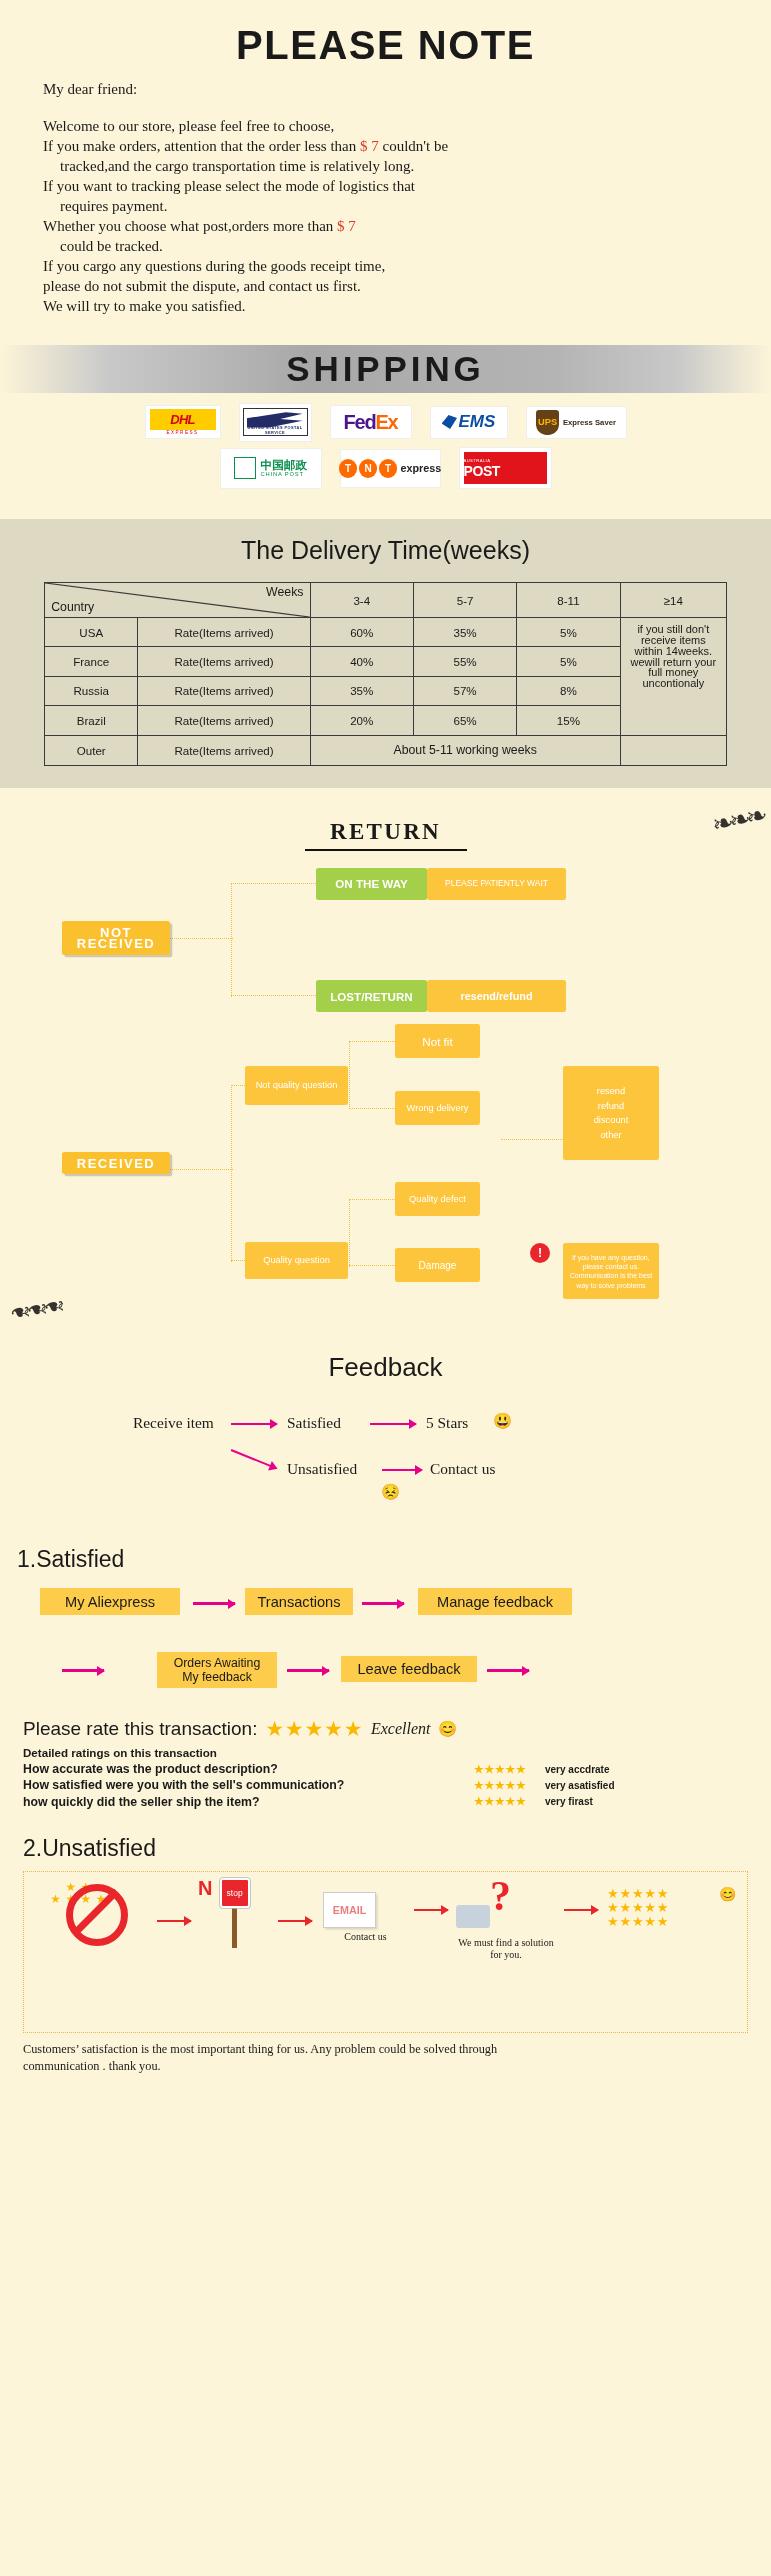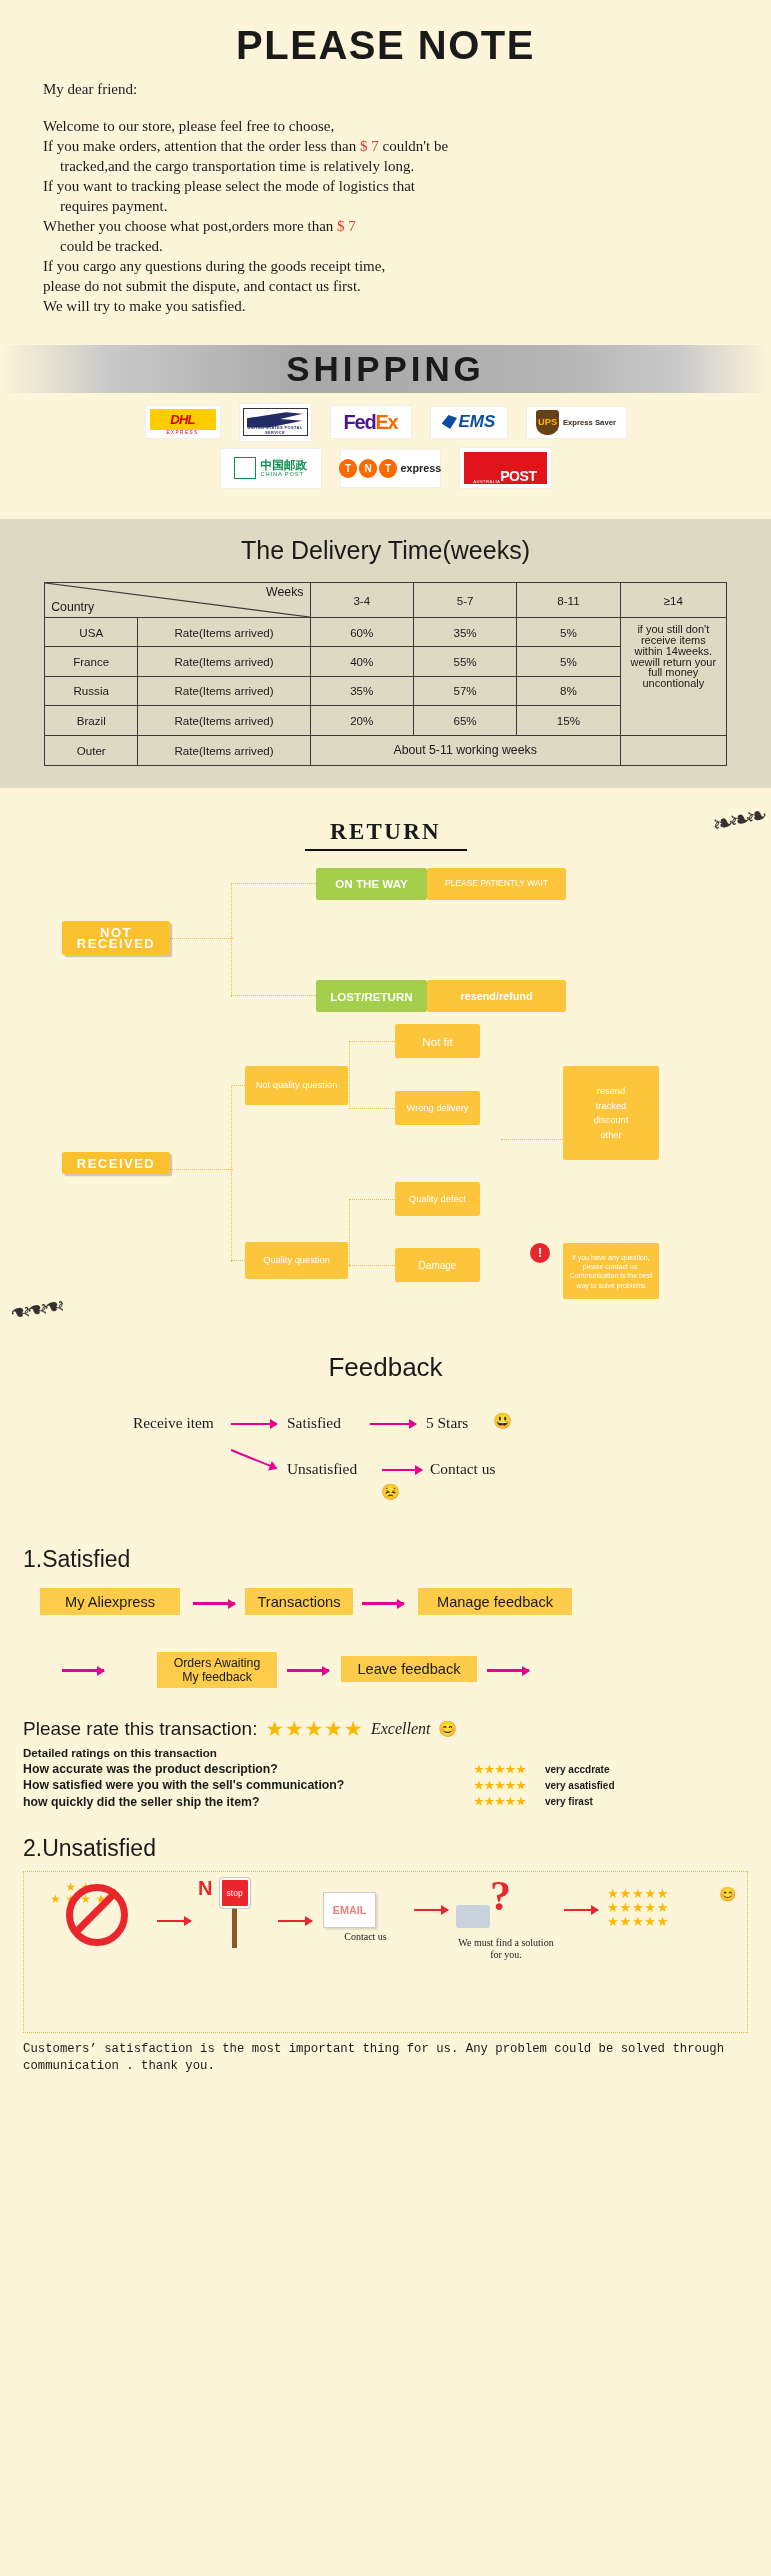--- a/index.html
+++ b/index.html
@@ -83,22 +83,22 @@
   .china-tx{line-height:1.1;}
   .china-tx .cn{font-size:11.6px;color:#0a8f4d;font-weight:bold;}
   .china-tx .en{font-size:5.8px;color:#0a8f4d;letter-spacing:0.8px;}
 
   .tnt-wrap{display:flex;align-items:center;gap:3.1px;}
   .tnt-dots{display:flex;gap:1.5px;}
   .tnt-dots i{width:18.5px;height:18.5px;border-radius:50%;background:#ff6a00;display:flex;align-items:center;
      justify-content:center;color:#fff;font-style:normal;font-weight:bold;font-size:10px;}
   .tnt-exp{font-size:10.8px;font-weight:bold;color:#222;}
 
-  .apost{width:83px;height:32px;background:#e1141c;display:flex;align-items:flex-end;justify-content:center;
-     flex-direction:row;color:#fff;}
+  .apost{width:83px;height:32px;background:#e1141c;display:flex;align-items:flex-start;justify-content:center;
+     flex-direction:column;color:#fff;}
   .apost .t{font-size:14px;font-weight:bold;letter-spacing:-0.4px;}
   .apost .s{font-size:4.2px;letter-spacing:0.4px;}
 
   
   .delivery{background:#ded9c3;margin-top:15.4px;padding:17px 0 21.6px 0;}
   .delivery h2{
     text-align:center;font-size:25px;font-weight:normal;margin:0 0 17px 0;
     font-family:"Liberation Sans",sans-serif;
   }
   table.dt{
@@ -146,21 +146,21 @@
   
   .fb-title{text-align:center;font-size:26px;margin:20px 0 17px 0;font-weight:normal;}
   .fb-wrap{position:relative;height:146px;}
   .fb-txt{position:absolute;font-family:"Liberation Serif",serif;font-size:15.4px;}
   .arrow{position:absolute;height:2.3px;background:#e8008c;}
   .arrow:after{content:"";position:absolute;right:-0.8px;top:-3.9px;border-left:8.5px solid #e8008c;
      border-top:5px solid transparent;border-bottom:5px solid transparent;}
   .emoji{position:absolute;font-size:15.4px;}
 
   
-  .sect-h{font-size:23px;font-weight:normal;margin:0 0 15.4px 0;padding-left:23px;}
+  .sect-h{font-size:23px;font-weight:normal;margin:0 0 15.4px 0;padding-left:17px;}
   .chain{position:relative;height:54px;}
   .chip{
     position:absolute;background:#fdcc4a;font-size:14.6px;padding:5.4px 10.8px;box-sizing:border-box;
     text-align:center;line-height:16px;
   }
   .ar2{position:absolute;height:2.3px;background:#e8008c;}
   .ar2:after{content:"";position:absolute;right:-0.8px;top:-3.9px;border-left:8.5px solid #e8008c;
      border-top:5px solid transparent;border-bottom:5px solid transparent;}
 
   
@@ -180,21 +180,21 @@
   .unsat-card{
     margin:0 23px;border:1.5px dotted #e8b84b;padding:14px 10.8px 10.8px 10.8px;position:relative;height:162px;
     box-sizing:border-box;
   }
   .u-item{position:absolute;text-align:center;}
   .u-cap{font-family:"Liberation Serif",serif;font-size:10px;line-height:12.3px;margin-top:3.1px;}
   .ar3{position:absolute;height:2.3px;background:#e8262b;}
   .ar3:after{content:"";position:absolute;right:-0.8px;top:-3.9px;border-left:8.5px solid #e8262b;
      border-top:5px solid transparent;border-bottom:5px solid transparent;}
   .footer-note{
-    margin:7.7px 23px 23px 23px;font-family:Liberation Mono, monospace;font-size:12.3px;line-height:17px;
+    margin:7.7px 23px 23px 23px;font-family:Liberation Serif, serif;font-size:12.3px;line-height:17px;
   }
   .stop-sign{width:26px;height:26px;background:#e8262b;border:2.3px solid #fff;border-radius:3.1px;
      color:#fff;font-size:8.5px;display:flex;align-items:center;justify-content:center;
      transform:rotate(0deg);box-shadow:0 0 0 0.8px #bbb;}
   .nocircle{width:48px;height:48px;border:7px solid #e8262b;border-radius:50%;position:relative;}
   .nocircle:after{content:"";position:absolute;left:-4.6px;top:17px;width:57px;height:7px;background:#e8262b;
      transform:rotate(-45deg);}
   .env{width:51px;height:34px;background:#fff;border:0.8px solid #ccc;display:flex;align-items:center;
      justify-content:center;color:#e8807f;font-weight:bold;font-size:10.8px;box-shadow:1.5px 1.5px 2.3px rgba(0,0,0,.15);}
   .qmark{font-size:42px;color:#e8262b;font-weight:bold;font-family:"Liberation Serif",serif;}
@@ -390,21 +390,21 @@
       <div class="fbox y2" style="left:245px;top:205px;width:103px;height:39px;font-size:9.3px;">Not quality question</div>
       <div class="fbox y2" style="left:245px;top:381px;width:103px;height:37px;font-size:9.3px;">Quality question</div>
 
       <div class="fbox y2" style="left:395px;top:163px;width:85px;height:34px;font-size:11.6px;">Not fit</div>
       <div class="fbox y2" style="left:395px;top:230px;width:85px;height:34px;font-size:9.3px;">Wrong delivery</div>
       <div class="fbox y2" style="left:395px;top:321px;width:85px;height:34px;font-size:9.3px;">Quality defect</div>
       <div class="fbox y2" style="left:395px;top:387px;width:85px;height:34px;font-size:10px;">Damage</div>
 
       <div class="fbox y2" style="left:563px;top:205px;width:96px;height:94px;flex-direction:column;font-size:9.3px;line-height:14.6px;">
         <span>resend</span>
-        <span>tracked</span>
+        <span>refund</span>
         <span>discount</span>
         <span>other</span>
       </div>
 
       <div class="excl" style="left:530px;top:382px;">!</div>
       <div class="fbox y2" style="left:563px;top:382px;width:96px;height:56px;font-size:7px;line-height:9.3px;">if you have any question, please contact us. Communication is the best way to solve problems</div>
     </div>
   </div>
 
   <h2 class="fb-title">Feedback</h2>

